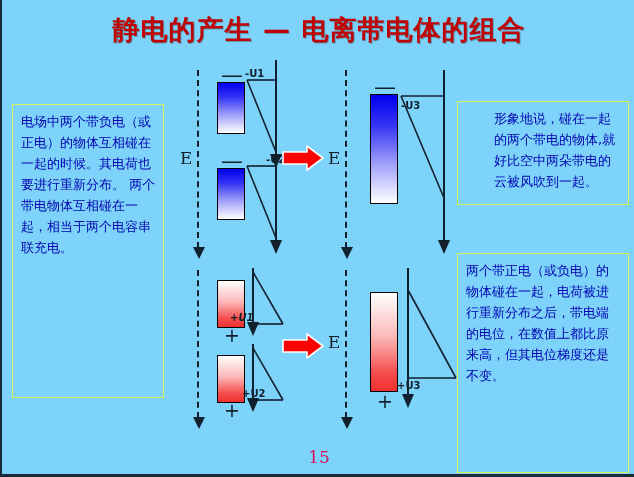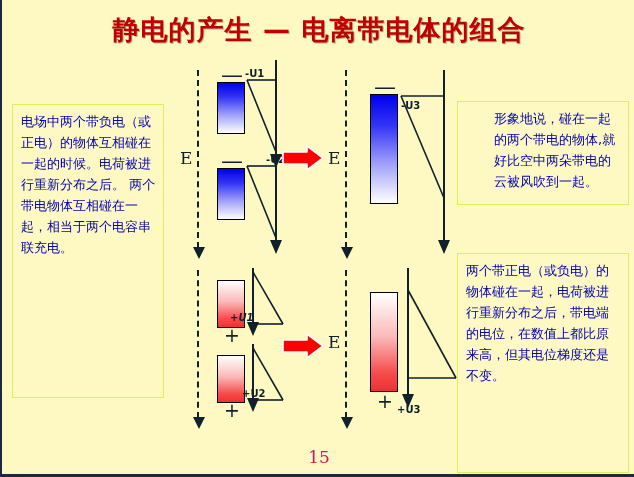--- a/index.html
+++ b/index.html
@@ -4,21 +4,21 @@
 <style>
   html, body {
     margin: 0;
     padding: 0;
     background: #ffffff;
   }
   #slide {
     position: relative;
     width: 634px;
     height: 477px;
-    background: #fef9c3;
+    background: #7dd3fc;
     overflow: hidden;
     font-family: "Liberation Sans", sans-serif;
     border-left: 2px solid #1a2a3a;
     border-bottom: 3px solid #1a2a3a;
     box-sizing: border-box;
   }
 
   
   #title {
     position: absolute;
@@ -125,21 +125,21 @@
     color: #10202c;
     font-family: "DejaVu Sans", sans-serif;
     font-size: 10px;
     font-weight: bold;
   }
   #u1 { left: 243px; top: 68px; }
   #u2 { left: 243px; top: 154px; margin-left: 21px; }
   #u3 { left: 399px; top: 100px; }
   #u4 { left: 228px; top: 312px; font-style: italic; }
   #u5 { left: 240px; top: 388px; }
-  #u6 { left: 395px; top: 380px; margin-top: 24px; }
+  #u6 { left: 395px; top: 380px; }
 
   
   .redarrow { position: absolute; }
   #ra-top    { left: 280px; top: 145px; }
   #ra-bottom { left: 280px; top: 333px; }
 
   
   #pagenum {
     position: absolute;
     left: 0;
@@ -151,21 +151,21 @@
     font-size: 17px;
   }
 </style>
 </head>
 <body>
 
 <div id="slide">
 
   <div id="title">静电的产生 — 电离带电体的组合</div>
 
-  <div class="textbox" id="box-left">电场中两个带负电（或正电）的物体互相碰在一起的时候。电荷被进行重新分布之后。
+  <div class="textbox" id="box-left">电场中两个带负电（或正电）的物体互相碰在一起的时候。其电荷也要进行重新分布。
 两个带电物体互相碰在一起，相当于两个电容串联充电。</div>
   <div class="textbox" id="box-tr">形象地说，碰在一起的两个带电的物体,就好比空中两朵带电的云被风吹到一起。</div>
   <div class="textbox" id="box-br">两个带正电（或负电）的物体碰在一起，电荷被进行重新分布之后，带电端的电位，在数值上都比原来高，但其电位梯度还是不变。</div>
 
   <div class="efield" id="ef-tl">
       <span class="head"></span>
     </div>
   <div class="efield" id="ef-tr">
       <span class="head"></span>
     </div>

